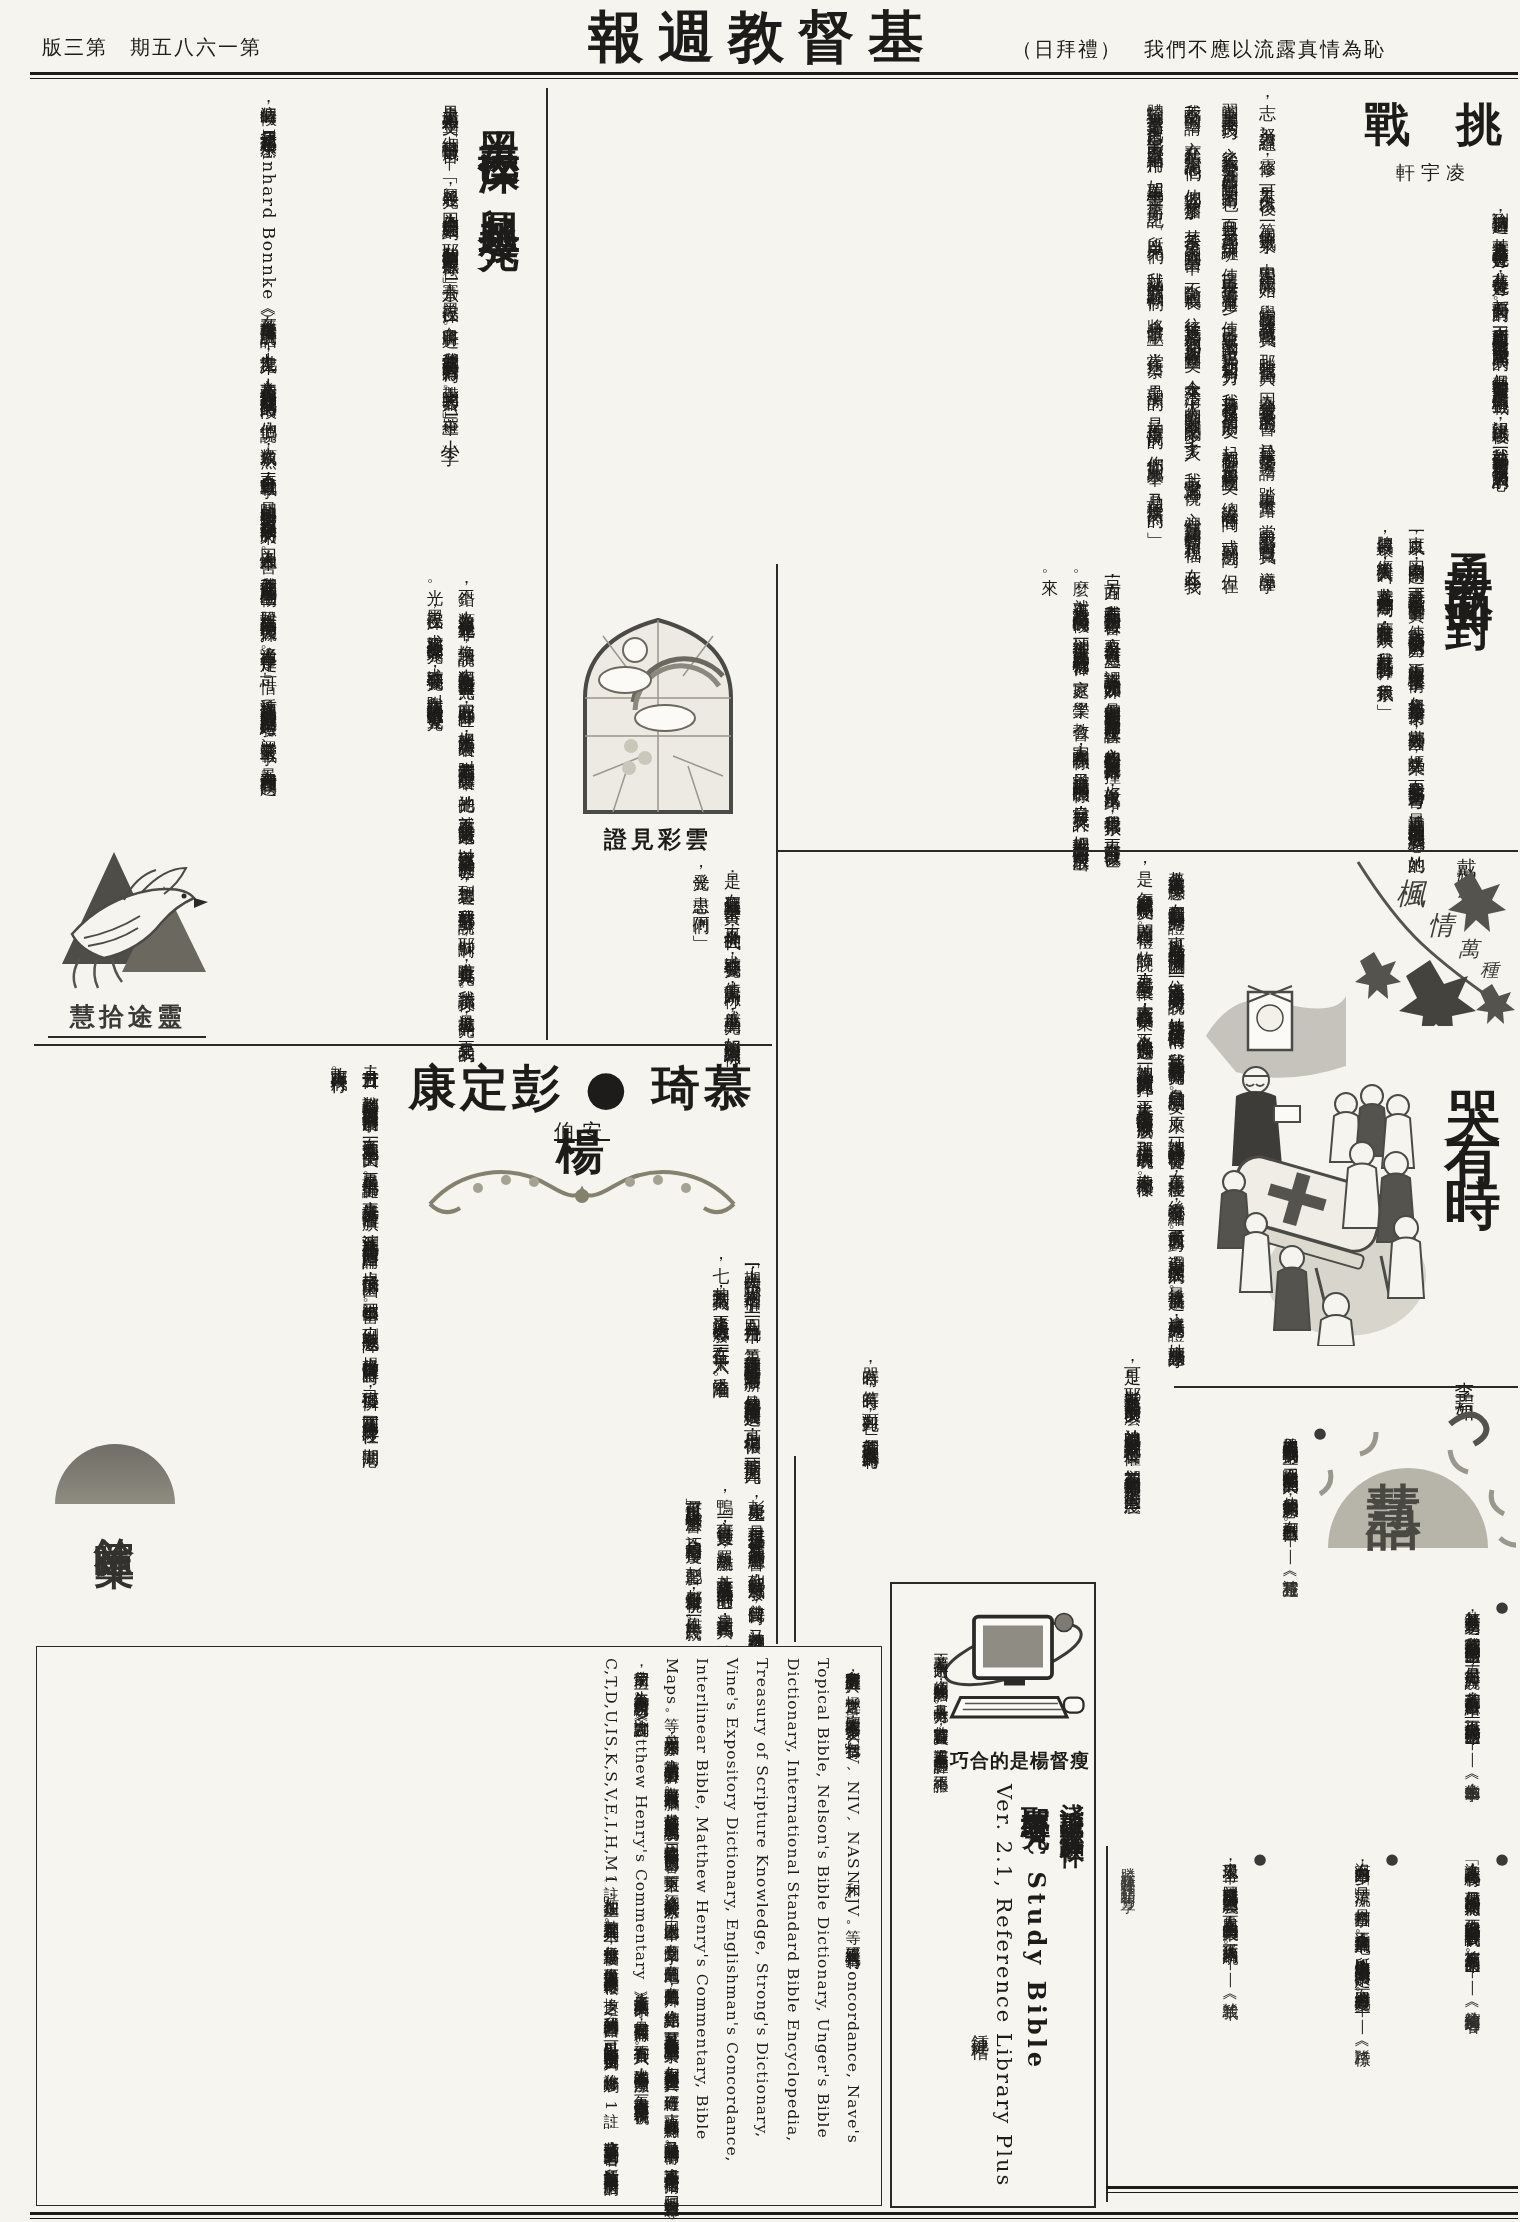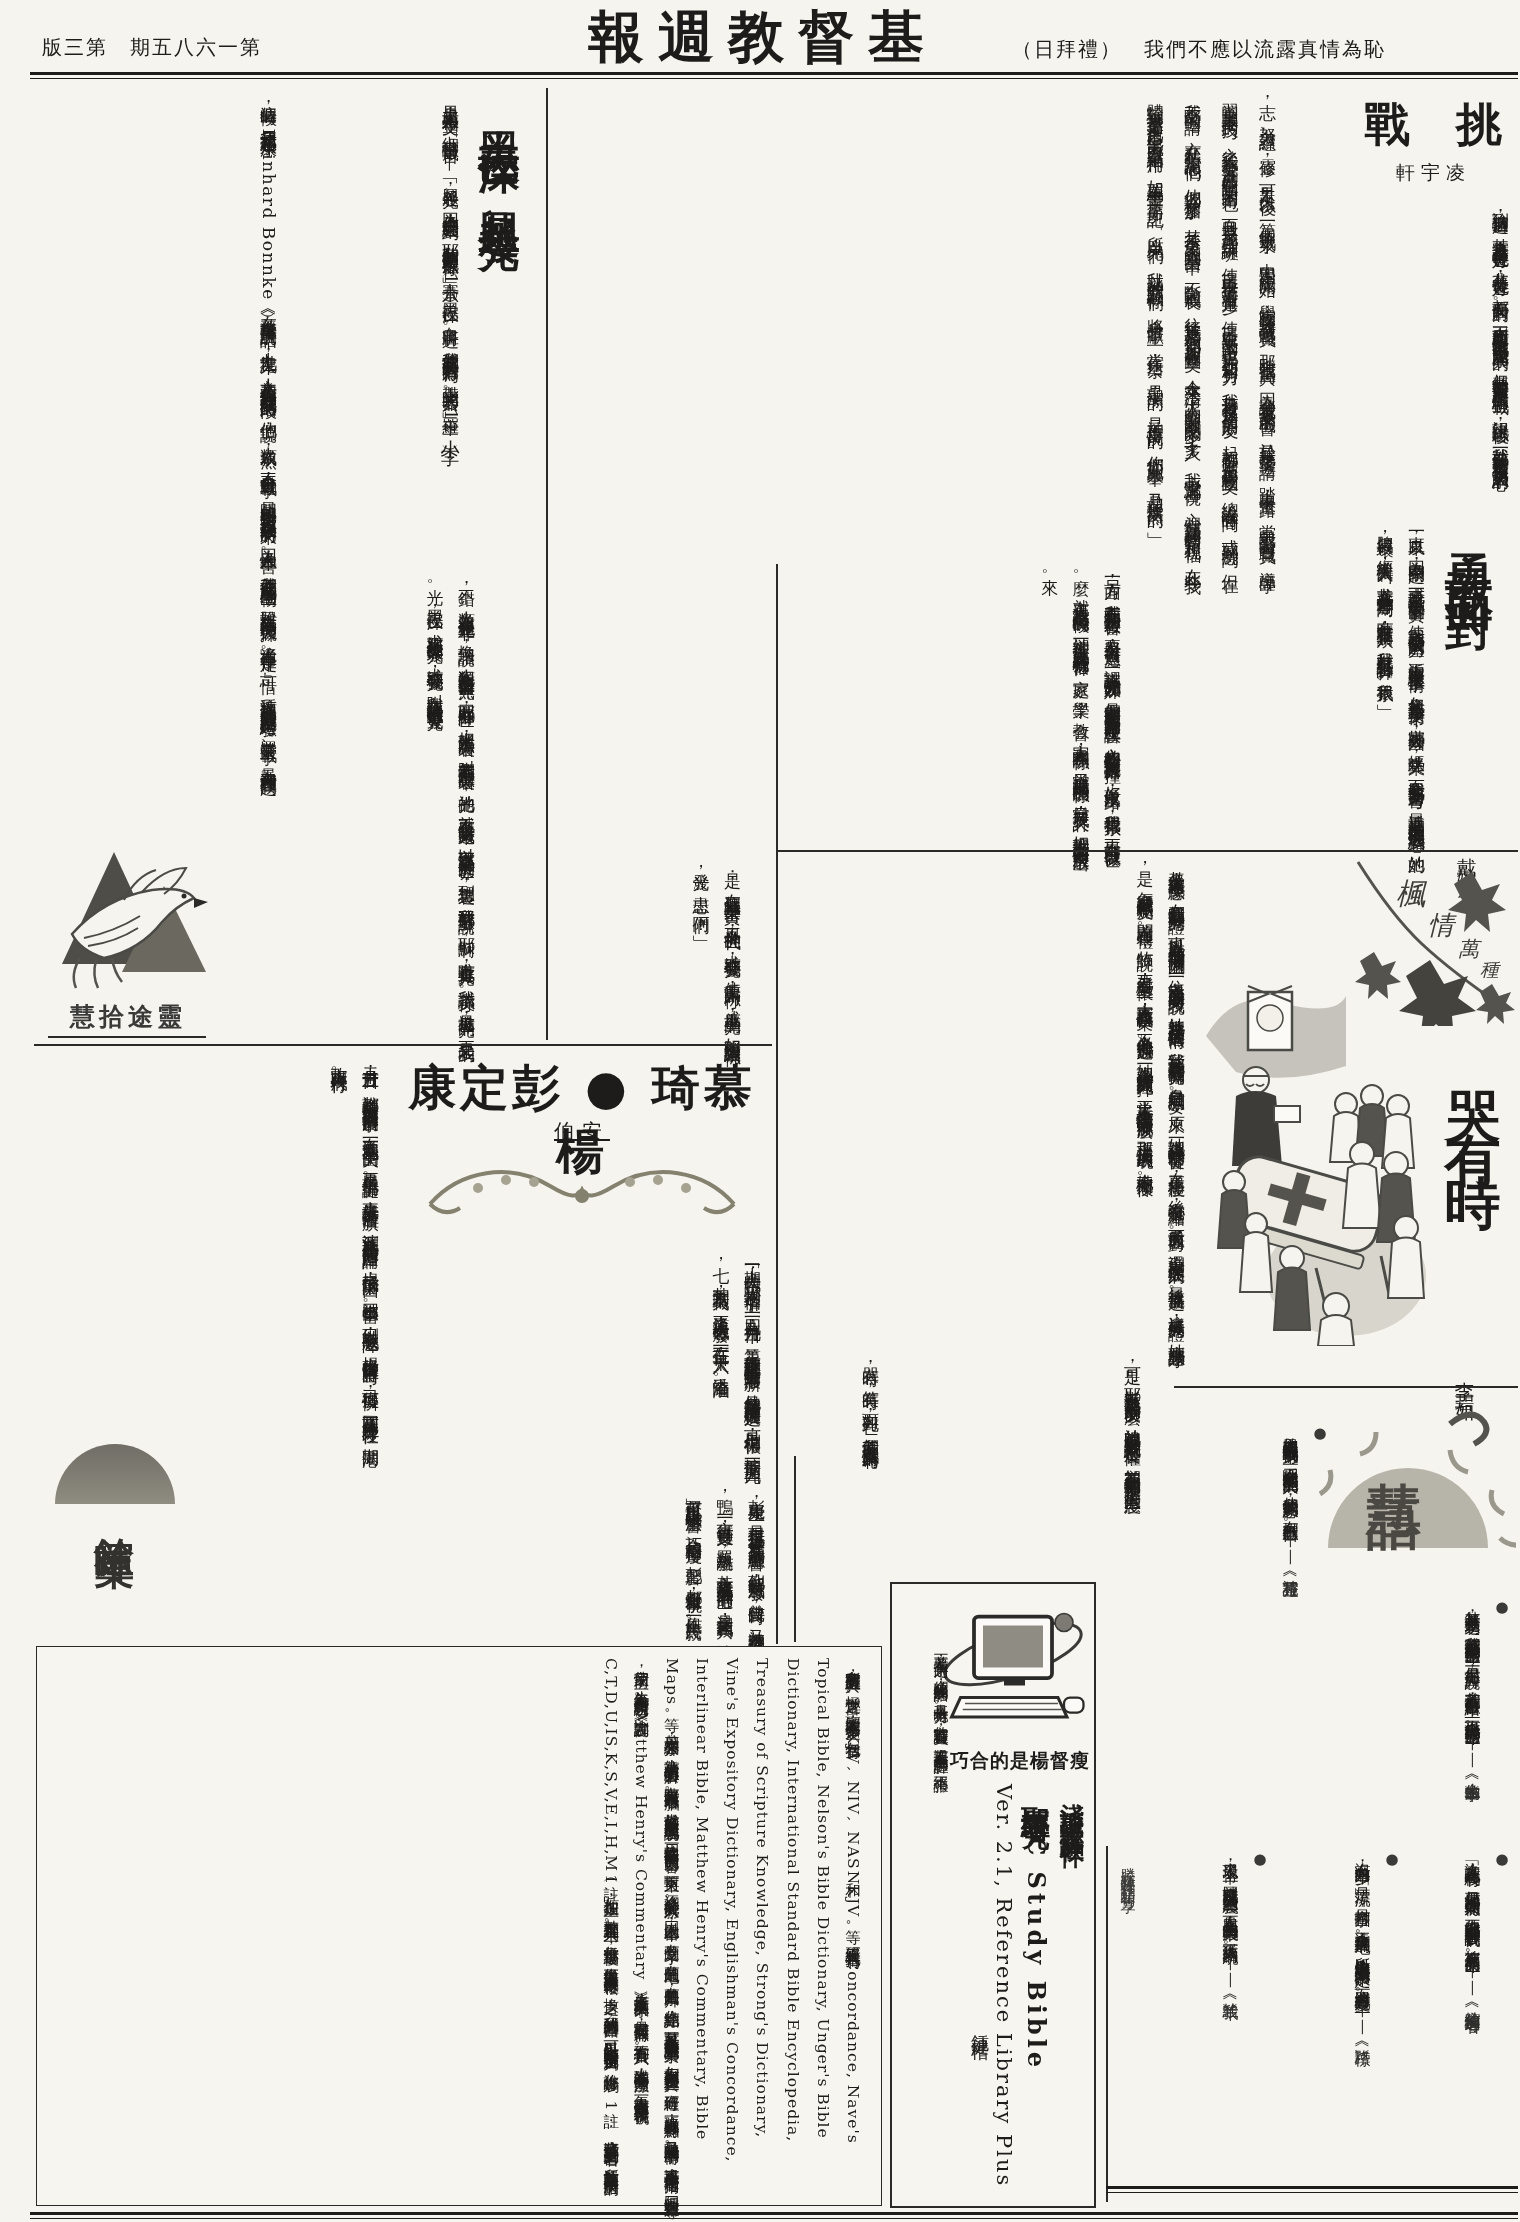--- a/index.html
+++ b/index.html
@@ -39,20 +39,35 @@
   <div class="abs vt body-wide" style="left:556px;top:90px;width:730px;height:478px;">志，努力讀經、靈修，可是不久以後，第一個挑戰來了。中學四年級開始，學校團契邀請我做職員，那時我很高興，因為讓我有事奉的機會，於是我接受了邀請，踏上事奉道路。當中我不斷向各職員、導師學習團契事奉的技巧，之後我亦十分滿意自己在團契中的角色，而且還參加一些訓練班，使自己事奉技巧漸有進步，使自己在事奉的路上也更加熱切和努力。我身邊有很多初信的朋友，起初都不願意參加學校團契，總說沒有時間，或感到沉悶。但在我不斷的邀請，亦在私禱中記念他們。他們終於參加了，其後不久更融入團契當中，不斷的成長。往後我更帶領他們參加教會團契，令本來冷清（十人）的團契漸漸熱鬧多了（二十多人）。我心中充滿喜悅，心裡亦感謝神的帶領和祝福。在此令我體驗到事奉是要把自己全部能力全獻給神用，如羅馬書十二章一節所記：「所以弟兄們，我以神的慈悲勸你們，將身體獻上，當作活祭，是聖潔的，是神所喜悅的；你們如此事奉，乃是理所當然的。」</div>
   <div class="abs rule-v" style="left:546px;top:88px;height:952px;width:1.5px;"></div>
 
   <div class="abs vt title-h" style="left:471px;top:98px;font-size:42px;letter-spacing:7px;height:450px;">黑夜已深，興起發光</div>
   <div class="abs vt" style="left:438px;top:424px;font-size:19px;letter-spacing:8px;height:80px;">小李</div>
   <div class="abs vt body" style="left:286px;top:92px;width:180px;height:474px;">早上起來與上帝相交，細讀「當日箴言」——「興起發光，因為你的光已經來到，耶和華的榮耀發現照耀你。」（賽六十1）「黑夜已深，白晝將近。我們就當脫去暗昧的行為，帶上光明的兵器。」（羅十三12）</div>
   <div class="abs vt body" style="left:36px;top:92px;width:248px;height:738px;">這個時候，我便想起布永康（Reinhard Bonnke）在《黃金機會》所說的話：「十九世紀末，人文主義相信人類終於達到成熟的階段。他們說：『人類成熟了，不會再發動戰爭，昌明的科學只會帶給人類美好與和平的將來，因為人性本善。我們已進化成高等的生物，脫離大自然的「物競天擇、適者生存」定律。』可惜，這種人類進程的樂觀態度經不起考驗。罪帶來了戰爭、暴力和貪污種種問題。</div>
   <div class="abs vt body" style="left:206px;top:576px;width:276px;height:462px;">不錯，人類並沒有停止過犯罪，換句話說，人類犯罪墮落得面目無光。因此耶穌降世，把光照進黑暗裏，叫我們不再活在黑暗裏，祂的光，就不在黑暗裏藏起來，以致燃亮漆黑一片的世界。想到這裏，我不禁對耶穌說：「耶穌啊，唯有祢是真光，我讚美祢。祢是世界的光，更是我的光。黑夜已深，求祢興起祢的僕人發光；求祢助我發光，叫我在這黑暗的世代中發亮發光。</div>
   <div class="abs vt body" style="left:558px;top:860px;width:190px;height:178px;">是；在這個只崇拜榮華富貴、不畏神的世代，求祢助我發光，使千萬人歸向祢，成為世上的光，如明燈般繼續為祢發光，盡忠。阿們！」</div>
 
+  <div class="abs" style="left:566px;top:606px;width:184px;height:250px;">
+    <svg width="170" height="212" viewBox="0 0 170 212" style="margin:0 auto;">
+      <path d="M12 206 L12 92 Q12 34 85 14 Q158 34 158 92 L158 206 Z" fill="#eceae2" stroke="#4a4a46" stroke-width="4"></path>
+      <path d="M85 14 L85 206 M12 130 L158 130 M12 92 L158 92 M30 30 L60 70 M140 30 L110 70 M20 170 L70 150 M150 170 L100 150 M40 206 L55 160 M130 206 L115 160" stroke="#9a978c" stroke-width="1.5" fill="none"></path>
+      <path d="M60 96 A52 52 0 0 1 150 70" stroke="#6b6860" stroke-width="5" fill="none"></path>
+      <path d="M62 104 A46 46 0 0 1 146 80" stroke="#8b887e" stroke-width="5" fill="none"></path>
+      <ellipse cx="52" cy="74" rx="26" ry="13" fill="#fbfaf6" stroke="#6b6860" stroke-width="2"></ellipse>
+      <ellipse cx="92" cy="112" rx="30" ry="13" fill="#fbfaf6" stroke="#6b6860" stroke-width="2"></ellipse>
+      <circle cx="62" cy="44" r="12" fill="#fbfaf6" stroke="#6b6860" stroke-width="2"></circle>
+      <circle cx="58" cy="140" r="7" fill="#c9c6ba"></circle>
+        <circle cx="72" cy="152" r="7" fill="#c9c6ba"></circle>
+        <circle cx="56" cy="162" r="7" fill="#c9c6ba"></circle>
+    </svg>
+    <div class="ht caption" style="text-align:center;font-size:23px;margin-top:6px;">證見彩雲</div>
+  </div>
 
   <div class="abs vt title-h" style="left:1438px;top:516px;font-size:48px;letter-spacing:16px;height:310px;">勇敢面對</div>
   <div class="abs vt" style="left:1454px;top:842px;font-size:20px;letter-spacing:10px;height:130px;">戴婉靈</div>
   <div class="abs vt body" style="left:1134px;top:522px;width:298px;height:324px;">一直以來，因為家中問題，或者說是一些不可改變的事實，使我內心承受著很大的壓力。近兩年家中發生很多事情，包括爸爸要接受手術，家姊去外國，媽咪失業，而我今年又要面對會考，最近連最細的妹妹的病況也令我擔心，她的脾氣很壞，經常大哭大叫，尤其在我應付會考期間，有時實在不勝其煩，我只有默默告訴神：「我很累。」</div>
   <div class="abs vt body" style="left:786px;top:566px;width:342px;height:280px;">另一方面，我在中五初期決定轉教會，要努力付出去適應，認識一班新的弟兄姊妹。暑假期間我更與舊教會的導師產生誤會，內心的掙扎像在絕境裏東奔西撞，好像永沒出路，我覺得很累，更不知自己可以做甚麼。就在這人人認為是絕境的時候，神卻安排一位主內姊妹為我分析信仰、家庭、學業、教會、家人和人際關係，當日我清晰與神的關係，當日我哭了許久，把抑壓在內心的東西一次釋放出來。</div>
   <div class="abs rule-v" style="left:776px;top:564px;height:1080px;width:1.5px;"></div>
   <div class="abs rule-h" style="left:778px;top:850px;width:740px;height:1.5px;"></div>
 
   <div class="abs" style="left:1352px;top:856px;width:164px;height:170px;">
     <svg width="164" height="170" viewBox="0 0 164 170">

